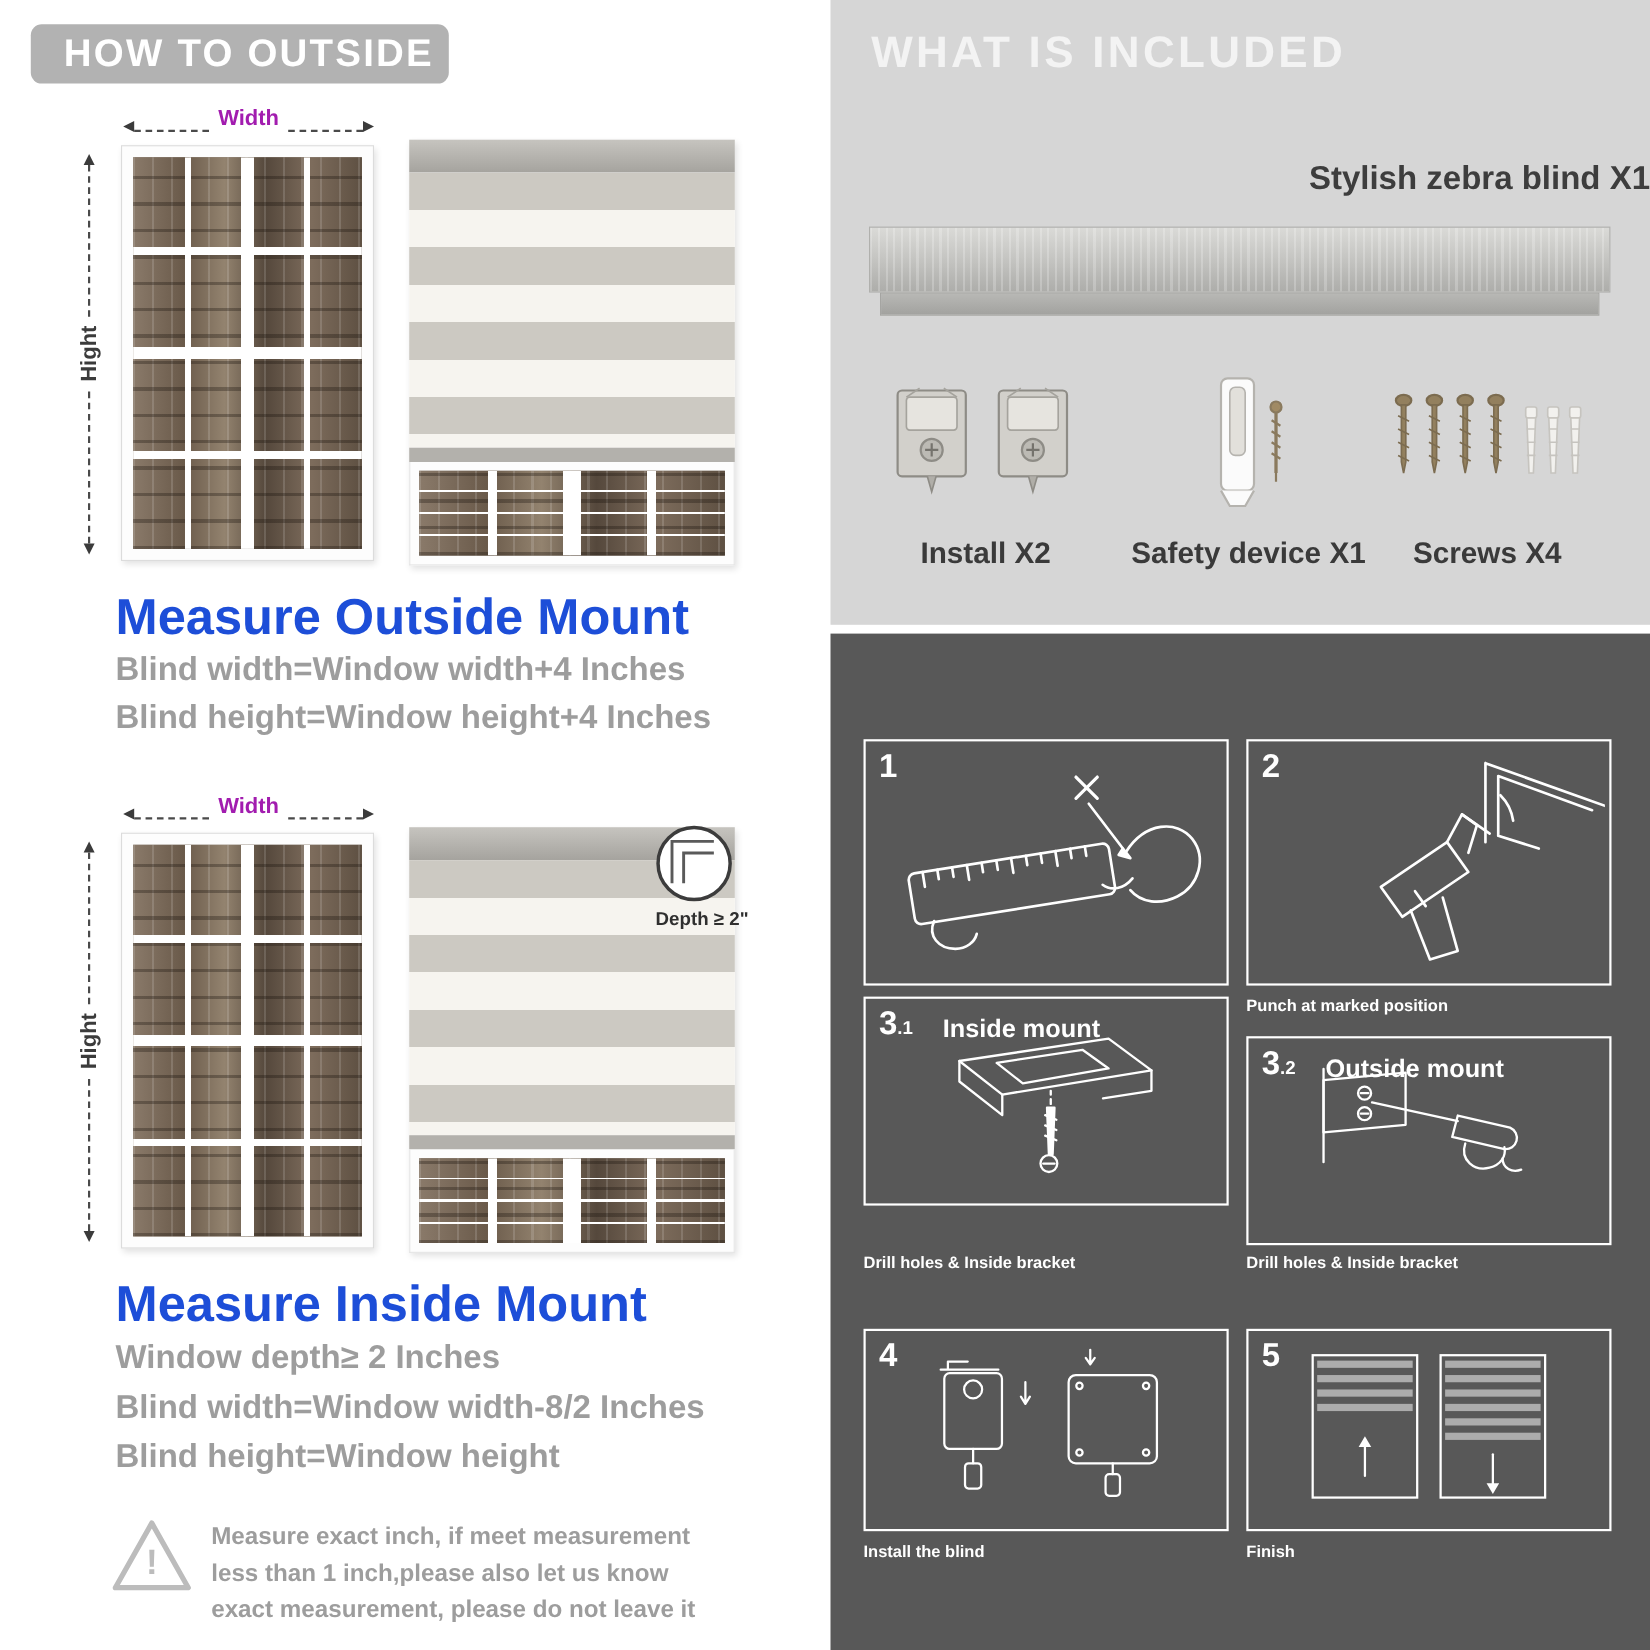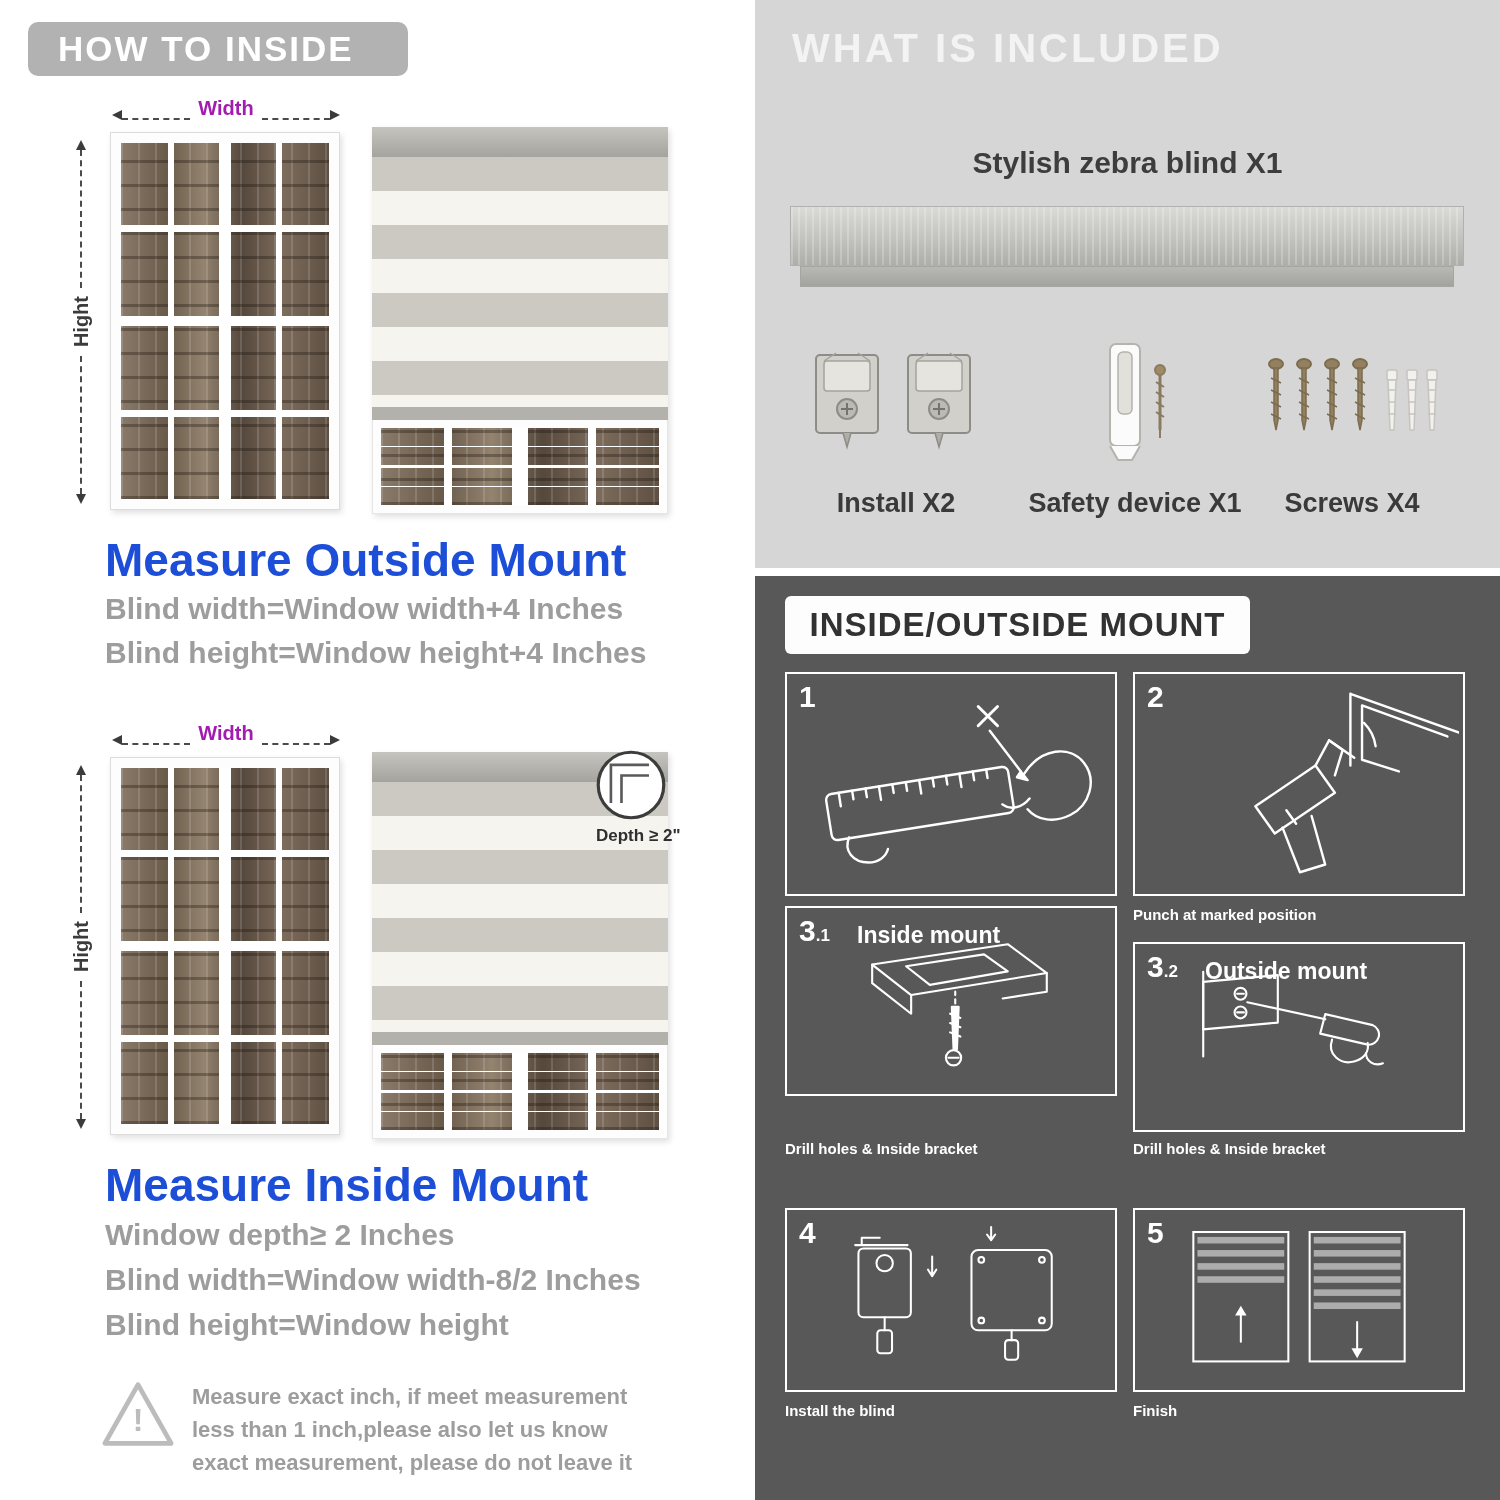--- a/index.html
+++ b/index.html
@@ -45,21 +45,21 @@
   .mag{position:absolute;z-index:5;}
   .depth-label{position:absolute;font-size:17px;font-weight:bold;color:#2f2f2f;z-index:5;white-space:nowrap;}
 
   .warn-icon{position:absolute;width:80px;height:72px;}
   .warn-bang{position:absolute;left:0;right:0;top:24px;text-align:center;font-weight:bold;font-size:32px;color:#bcbcbc;}
   .warn-text{position:absolute;font-size:22px;font-weight:bold;color:#9d9d9d;line-height:1.5;}
 
   
   .panel-top{position:absolute;left:755px;top:0;width:745px;height:568px;background:#d6d6d6;}
   .inc-header{position:absolute;left:792px;top:26px;font-size:40px;font-weight:bold;color:#f3f3f3;letter-spacing:3px;}
-  .blind-label{position:absolute;left:755px;top:146px;width:745px;text-align:center;
+  .blind-label{position:absolute;left:755px;top:146px;width:745px;text-align:right;
                font-size:30px;font-weight:bold;color:#3d3d3d;}
   .hr-main{position:absolute;left:790px;top:206px;width:672px;height:58px;border:1px solid #b0b0ad;
            background:repeating-linear-gradient(90deg, rgba(255,255,255,.22) 0 2px, rgba(255,255,255,0) 2px 7px),
                       linear-gradient(180deg,#dadad7 0%,#c2c2bf 55%,#adadaa 100%);}
   .hr-lip{position:absolute;left:800px;top:266px;width:652px;height:19px;border:1px solid #a5a5a2;
           background:linear-gradient(180deg,#b8b8b5,#a2a29f);}
   .inc-icon{position:absolute;}
   .inc-label{position:absolute;top:488px;font-size:27px;font-weight:bold;color:#3a3a3a;text-align:center;white-space:nowrap;}
 
   .panel-dark{position:absolute;left:755px;top:576px;width:745px;height:924px;background:#585858;}
@@ -71,21 +71,21 @@
   .numsub{font-size:17px;}
   .step-title{position:absolute;left:70px;top:14px;font-weight:bold;color:#fff;font-size:23px;white-space:nowrap;}
   .art{position:absolute;left:4px;top:4px;right:4px;bottom:4px;width:calc(100% - 8px);height:calc(100% - 8px);}
   .cap{position:absolute;font-size:15px;font-weight:bold;color:#fff;white-space:nowrap;}
 </style>
 </head>
 <body>
 
 <div id="canvas">
 
-  <div class="banner">HOW TO INSIDE</div>
+  <div class="banner">HOW TO OUTSIDE</div>
 
   <div class="h-arrow" style="left:112px;top:106px;width:228px;">
     <span class="tri tri-l"></span>
     <span class="dash"></span>
     <span class="arrow-label">Width</span>
     <span class="dash"></span>
     <span class="tri tri-r"></span>
   </div>
   <div class="v-arrow" style="left:74px;top:140px;height:364px;">
     <span class="tri tri-u"></span>
@@ -218,21 +218,20 @@
     <use href="#anc" x="130" y="12"></use>
     <use href="#anc" x="150" y="12"></use>
     <use href="#anc" x="170" y="12"></use>
   </svg>
 
   <div class="inc-label" style="left:812px;width:168px;">Install X2</div>
   <div class="inc-label" style="left:1005px;width:260px;">Safety device X1</div>
   <div class="inc-label" style="left:1262px;width:180px;">Screws X4</div>
 
   <div class="panel-dark"></div>
-  <div class="mount-pill">INSIDE/OUTSIDE MOUNT</div>
 
   <div class="step" style="left:785px;top:672px;height:224px;">
     <div class="step-num"><span>1</span><span class="numsub"></span></div>
     <svg class="art" viewBox="0 0 330 210">
       <g stroke="#fff" stroke-width="2.5" fill="none" stroke-linecap="round" stroke-linejoin="round">
         <path d="M193,25 l20,20 M213,25 l-20,20" stroke-width="3"></path>
         <path d="M205,50 L237,92"></path>
         <path d="M237,92 l7,9 l-11,-3 z" fill="#fff"></path>
         <g transform="rotate(-9 140 125)">
           <rect x="38" y="100" width="190" height="48" rx="6"></rect>

